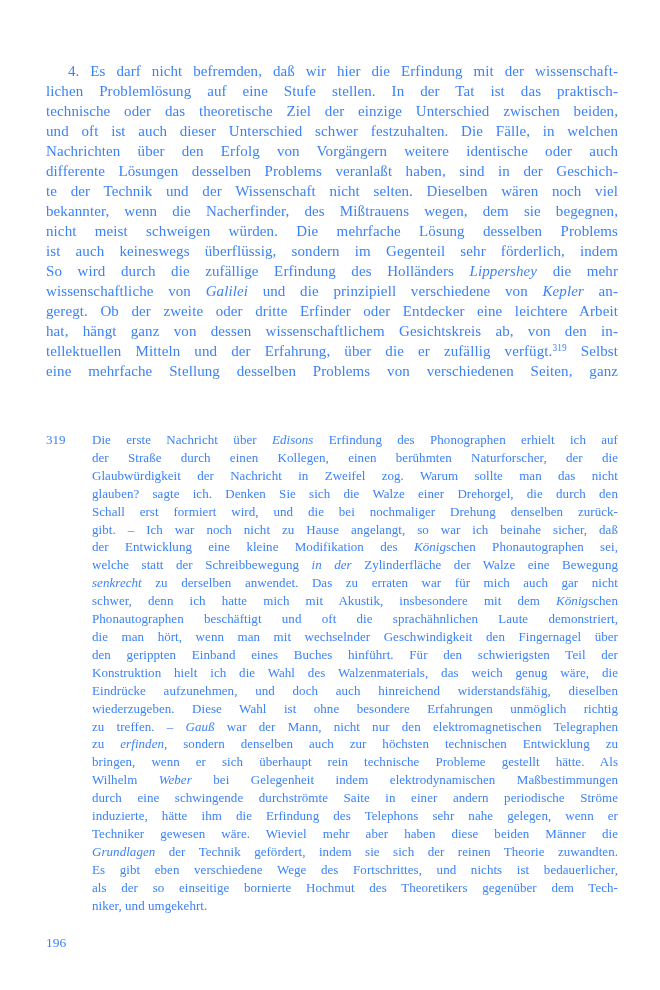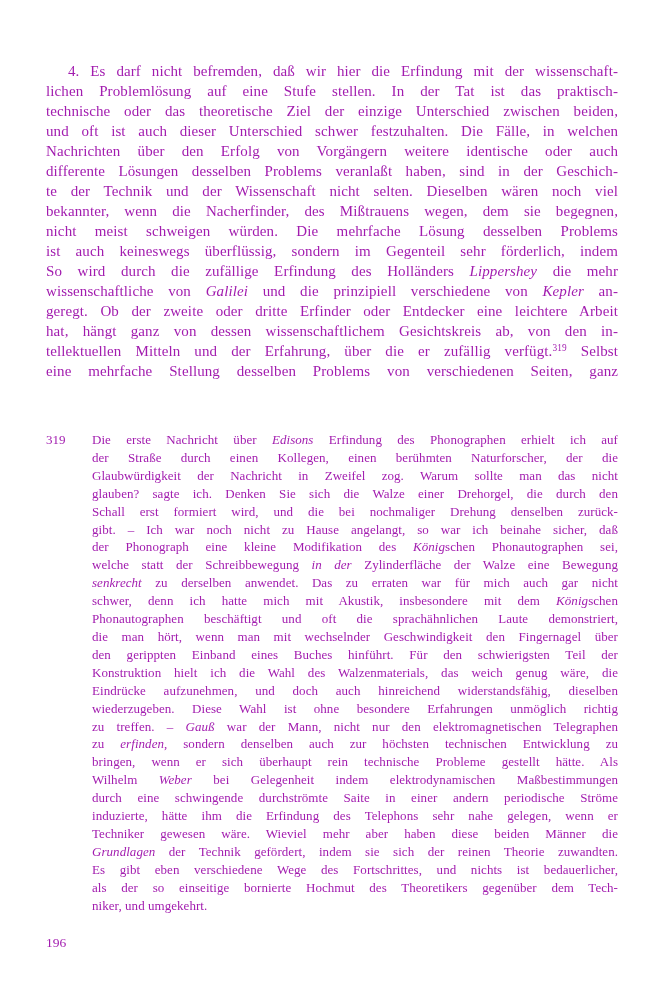--- a/index.html
+++ b/index.html
@@ -6,21 +6,21 @@
     margin: 0;
     padding: 0;
     background: #ffffff;
   }
   .page {
     position: relative;
     width: 660px;
     height: 990px;
     background: #ffffff;
     font-family: "Liberation Serif", "DejaVu Serif", serif;
-    color: #a21caf;
+    color: #3b82f6;
     overflow: hidden;
   }
   .tline {
     text-align: justify;
     text-align-last: justify;
   }
   .tline.last {
     text-align-last: left;
   }
   .tline.indent {
@@ -95,21 +95,21 @@
 
   <div class="footnote">
     <span class="fn-num">319</span>
     <div class="fn-lines">
         <div class="tline"><span>Die erste Nachricht über </span><span class="it">Edisons</span><span> Erfindung des Phonographen erhielt ich auf</span></div>
         <div class="tline"><span>der Straße durch einen Kollegen, einen berühmten Naturforscher, der die</span></div>
         <div class="tline"><span>Glaubwürdigkeit der Nachricht in Zweifel zog. Warum sollte man das nicht</span></div>
         <div class="tline"><span>glauben? sagte ich. Denken Sie sich die Walze einer Drehorgel, die durch den</span></div>
         <div class="tline"><span>Schall erst formiert wird, und die bei nochmaliger Drehung denselben zurück-</span></div>
         <div class="tline"><span>gibt. – Ich war noch nicht zu Hause angelangt, so war ich beinahe sicher, daß</span></div>
-        <div class="tline"><span>der Phonograph eine kleine Modifikation des </span><span class="it">König</span><span>schen Phonautographen sei,</span></div>
+        <div class="tline"><span>der Entwicklung eine kleine Modifikation des </span><span class="it">König</span><span>schen Phonautographen sei,</span></div>
         <div class="tline"><span>welche statt der Schreibbewegung </span><span class="it">in der</span><span> Zylinderfläche der Walze eine Bewegung</span></div>
         <div class="tline"><span class="it">senkrecht</span><span> zu derselben anwendet. Das zu erraten war für mich auch gar nicht</span></div>
         <div class="tline"><span>schwer, denn ich hatte mich mit Akustik, insbesondere mit dem </span><span class="it">König</span><span>schen</span></div>
         <div class="tline"><span>Phonautographen beschäftigt und oft die sprachähnlichen Laute demonstriert,</span></div>
         <div class="tline"><span>die man hört, wenn man mit wechselnder Geschwindigkeit den Fingernagel über</span></div>
         <div class="tline"><span>den gerippten Einband eines Buches hinführt. Für den schwierigsten Teil der</span></div>
         <div class="tline"><span>Konstruktion hielt ich die Wahl des Walzenmaterials, das weich genug wäre, die</span></div>
         <div class="tline"><span>Eindrücke aufzunehmen, und doch auch hinreichend widerstandsfähig, dieselben</span></div>
         <div class="tline"><span>wiederzugeben. Diese Wahl ist ohne besondere Erfahrungen unmöglich richtig</span></div>
         <div class="tline"><span>zu treffen. – </span><span class="it">Gauß</span><span> war der Mann, nicht nur den elektromagnetischen Telegraphen</span></div>

